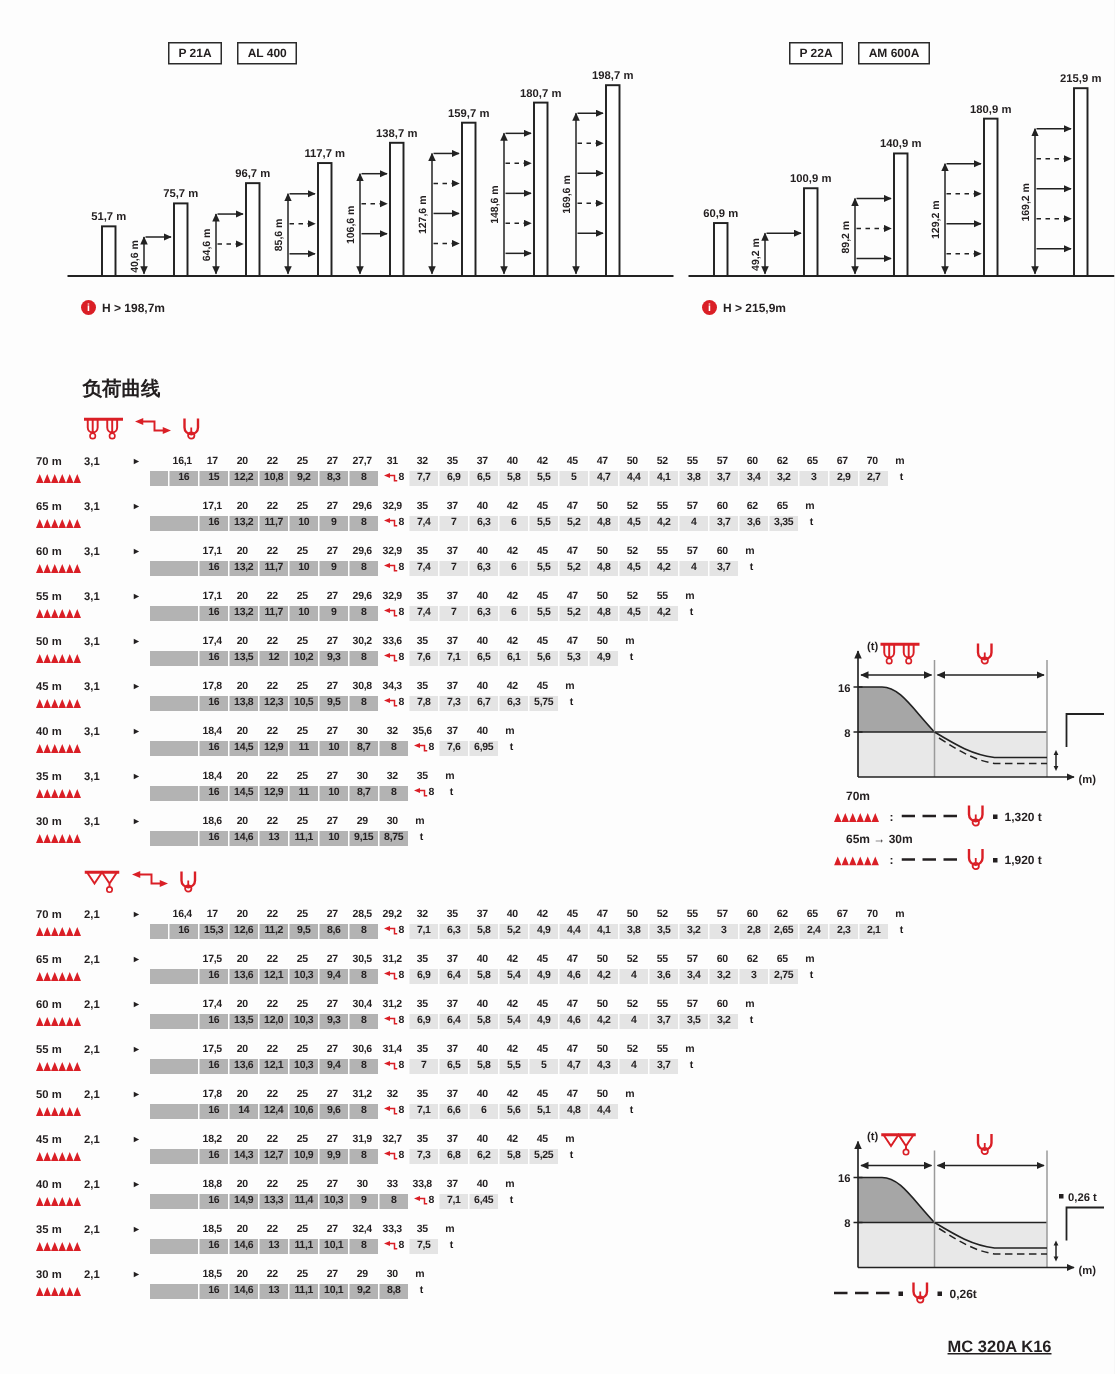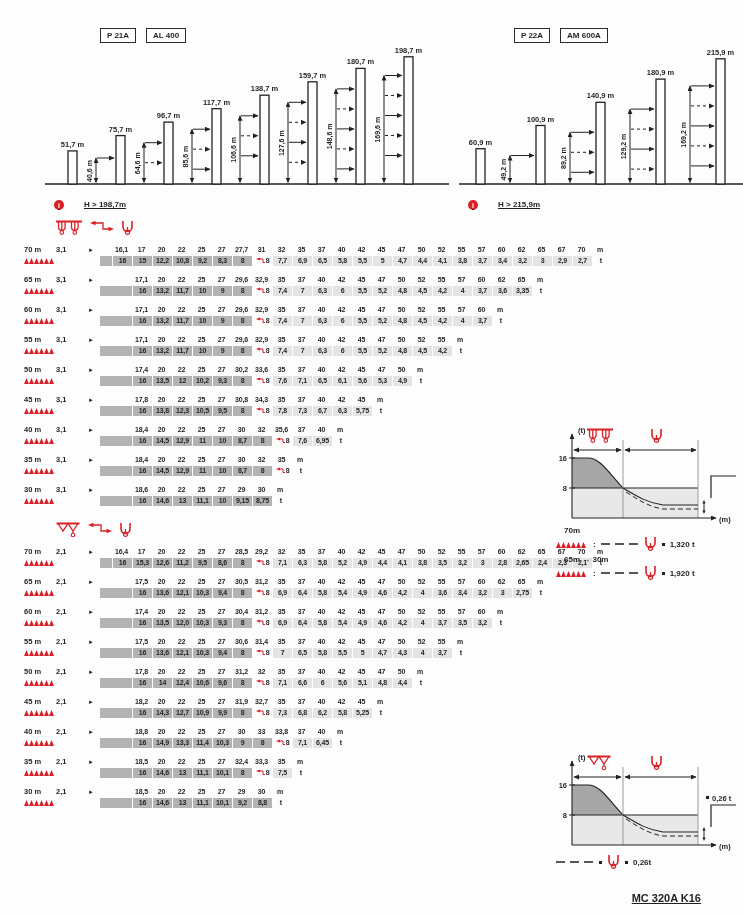--- a/index.html
+++ b/index.html
@@ -1,22 +1,22 @@
 <!DOCTYPE html>
 <html><head>
 <meta charset="utf-8">
 <style>
   html,body{margin:0;padding:0;background:#fff;}
   #page{position:relative;width:743px;height:916px;background:#fdfdfd;overflow:hidden;
         border-right:2px solid #e4e4e4;font-family:"Liberation Sans",sans-serif;color:#231f20;}
   .diagrams{display:flex;padding:26px 0 0 44px;}
   .diag{position:relative;}
-  .tags{position:absolute;top:2px;left:16px;display:flex;gap:10px;padding-left:40px;}
+  .tags{position:absolute;top:2px;left:28px;display:flex;gap:10px;padding-left:40px;}
   .tag{border:1.3px solid #2b2b2b;font-size:8px;font-weight:bold;padding:2px 6px;background:#fff;}
-  .note{display:flex;align-items:flex-start;gap:20px;font-size:8px;font-weight:bold;margin:2px 0 0 10px;text-decoration:underline;}
+  .note{display:flex;align-items:flex-end;gap:4px;font-size:8px;font-weight:bold;margin:2px 0 0 10px;}
   .info{width:10px;height:10px;border-radius:50%;background:#da1f26;color:#fff;font-size:7px;
         font-weight:bold;display:flex;align-items:center;justify-content:center;line-height:1;flex:none;}
   .section-title{font-size:13px;font-weight:bold;margin:40px 0 0 55px;}
   .hdr-icons{display:flex;align-items:flex-start;gap:7px;margin:10px 0 6px 55px;height:18px;}
   .ltable{margin-left:24px;}
   .rowpair{margin-bottom:8px;}
   .trow{display:flex;align-items:center;height:11px;}
   .boom{width:32px;font-size:7.5px;font-weight:bold;flex:none;}
   .hookv{width:26px;font-size:7.5px;font-weight:bold;text-align:left;flex:none;}
   .caret{width:18px;font-size:6px;text-align:center;flex:none;}
@@ -191,20 +191,21 @@
           <line x1="233" y1="119.9" x2="256" y2="119.9" stroke="#222" stroke-dasharray="3 3" marker-end="url(#dRe)"></line>
           <line x1="233" y1="139.9" x2="256" y2="139.9" stroke="#222" marker-end="url(#dRe)"></line>
         </svg>
       <div class="note">
         <span class="info">i</span>
         <span class="ntext">H &gt; 215,9m</span>
       </div>
     </div>
   </div>
 
+  <div class="section-title">负荷曲线</div>
 
   <div class="hdr-icons" id="t0head">
       <svg width="28" height="16" viewBox="0 0 28 16">
         <path d="M1 1.5 h26" stroke="#da1f26" stroke-width="2" fill="none"></path>
         <path d="M3.5 1.5 v5.5 a3.3 3.3 0 0 0 6.6 0 v-5.5 M6.8 1.5 v9" stroke="#da1f26" stroke-width="1.3" fill="none"></path>
         <circle cx="6.8" cy="12.6" r="1.8" stroke="#da1f26" stroke-width="1.1" fill="none"></circle>
         <path d="M16.5 1.5 v5.5 a3.3 3.3 0 0 0 6.6 0 v-5.5 M19.8 1.5 v9" stroke="#da1f26" stroke-width="1.3" fill="none"></path>
         <circle cx="19.8" cy="12.6" r="1.8" stroke="#da1f26" stroke-width="1.1" fill="none"></circle>
       </svg>
       <svg width="24" height="13" viewBox="0 0 24 13">

